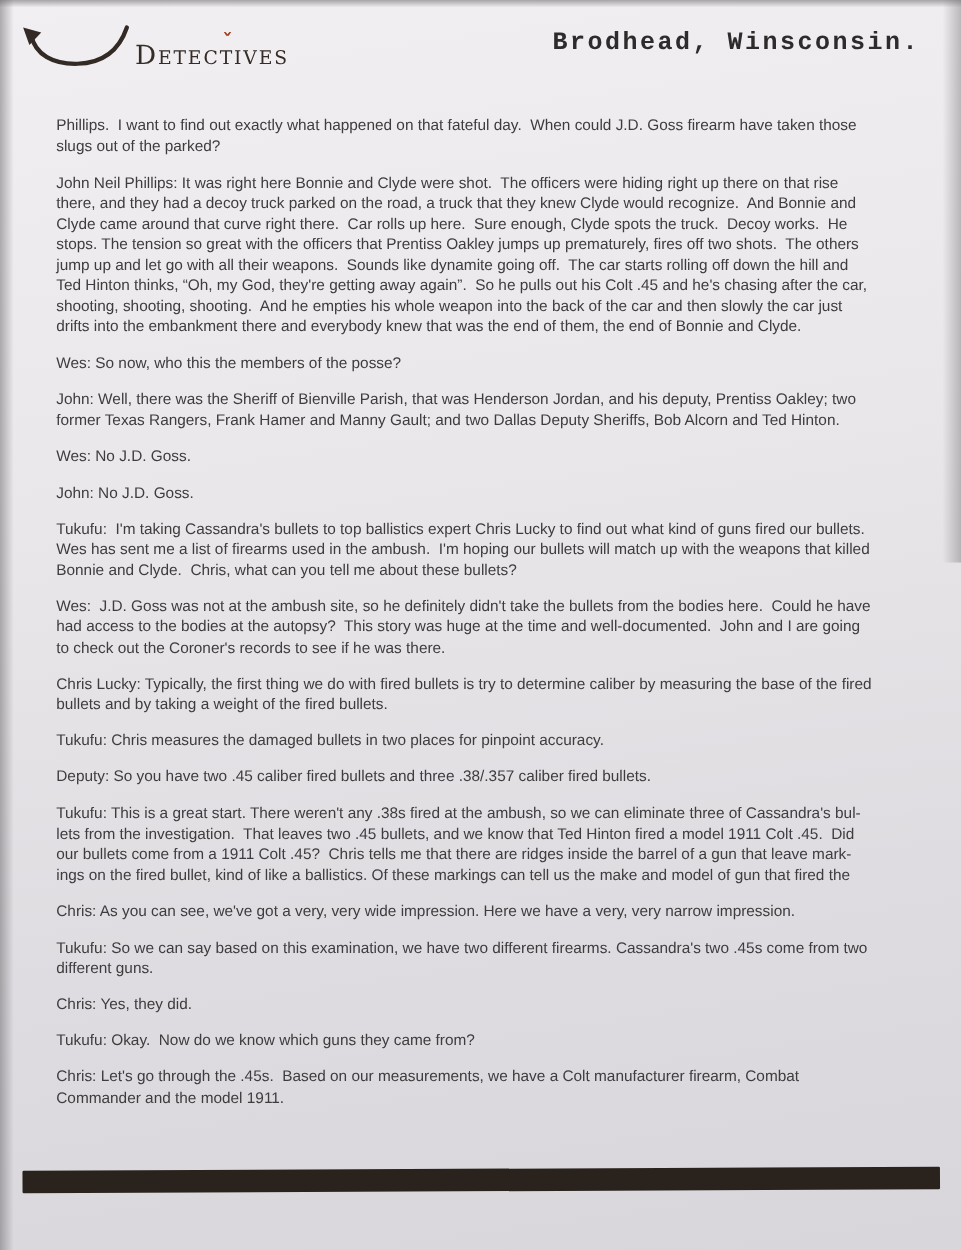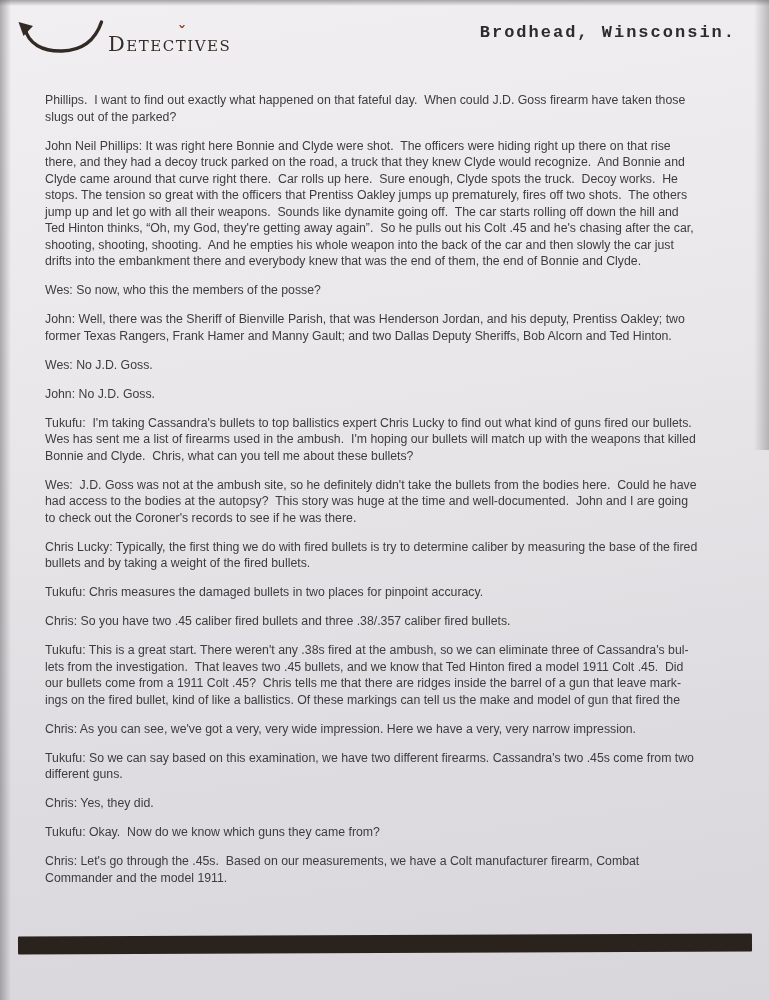--- a/index.html
+++ b/index.html
@@ -42,21 +42,21 @@
     color: var(--accent-color, #a23c22);
     font-size: 16px;
     font-weight: bold;
     font-family: "DejaVu Sans", sans-serif;
   }
   .location {
     position: absolute;
     right: 33px; top: 23px;
     font-family: "Liberation Mono", "DejaVu Sans Mono", monospace;
     font-weight: 700;
-    font-size: 17px;
+    font-size: 20px;
     letter-spacing: 2px;
     color: var(--header-text, #2d2b2c);
     white-space: pre;
   }
 
   .transcript {
     position: absolute;
     left: 45px; top: 92px;
     width: 700px;
     color: var(--body-text, #3e3c3d);
@@ -132,21 +132,21 @@
       <div class="line">to check out the Coroner's records to see if he was there.</div>
     </div>
     <div class="para">
       <div class="line">Chris Lucky: Typically, the first thing we do with fired bullets is try to determine caliber by measuring the base of the fired</div>
       <div class="line">bullets and by taking a weight of the fired bullets.</div>
     </div>
     <div class="para">
       <div class="line">Tukufu: Chris measures the damaged bullets in two places for pinpoint accuracy.</div>
     </div>
     <div class="para">
-      <div class="line">Chris: So you have two .45 caliber fired bullets and three .38/.357 caliber fired bullets.</div>
+      <div class="line">Deputy: So you have two .45 caliber fired bullets and three .38/.357 caliber fired bullets.</div>
     </div>
     <div class="para">
       <div class="line">Tukufu: This is a great start. There weren't any .38s fired at the ambush, so we can eliminate three of Cassandra's bul-</div>
       <div class="line">lets from the investigation.  That leaves two .45 bullets, and we know that Ted Hinton fired a model 1911 Colt .45.  Did</div>
       <div class="line">our bullets come from a 1911 Colt .45?  Chris tells me that there are ridges inside the barrel of a gun that leave mark-</div>
       <div class="line">ings on the fired bullet, kind of like a ballistics. Of these markings can tell us the make and model of gun that fired the</div>
     </div>
     <div class="para">
       <div class="line">Chris: As you can see, we've got a very, very wide impression. Here we have a very, very narrow impression.</div>
     </div>

